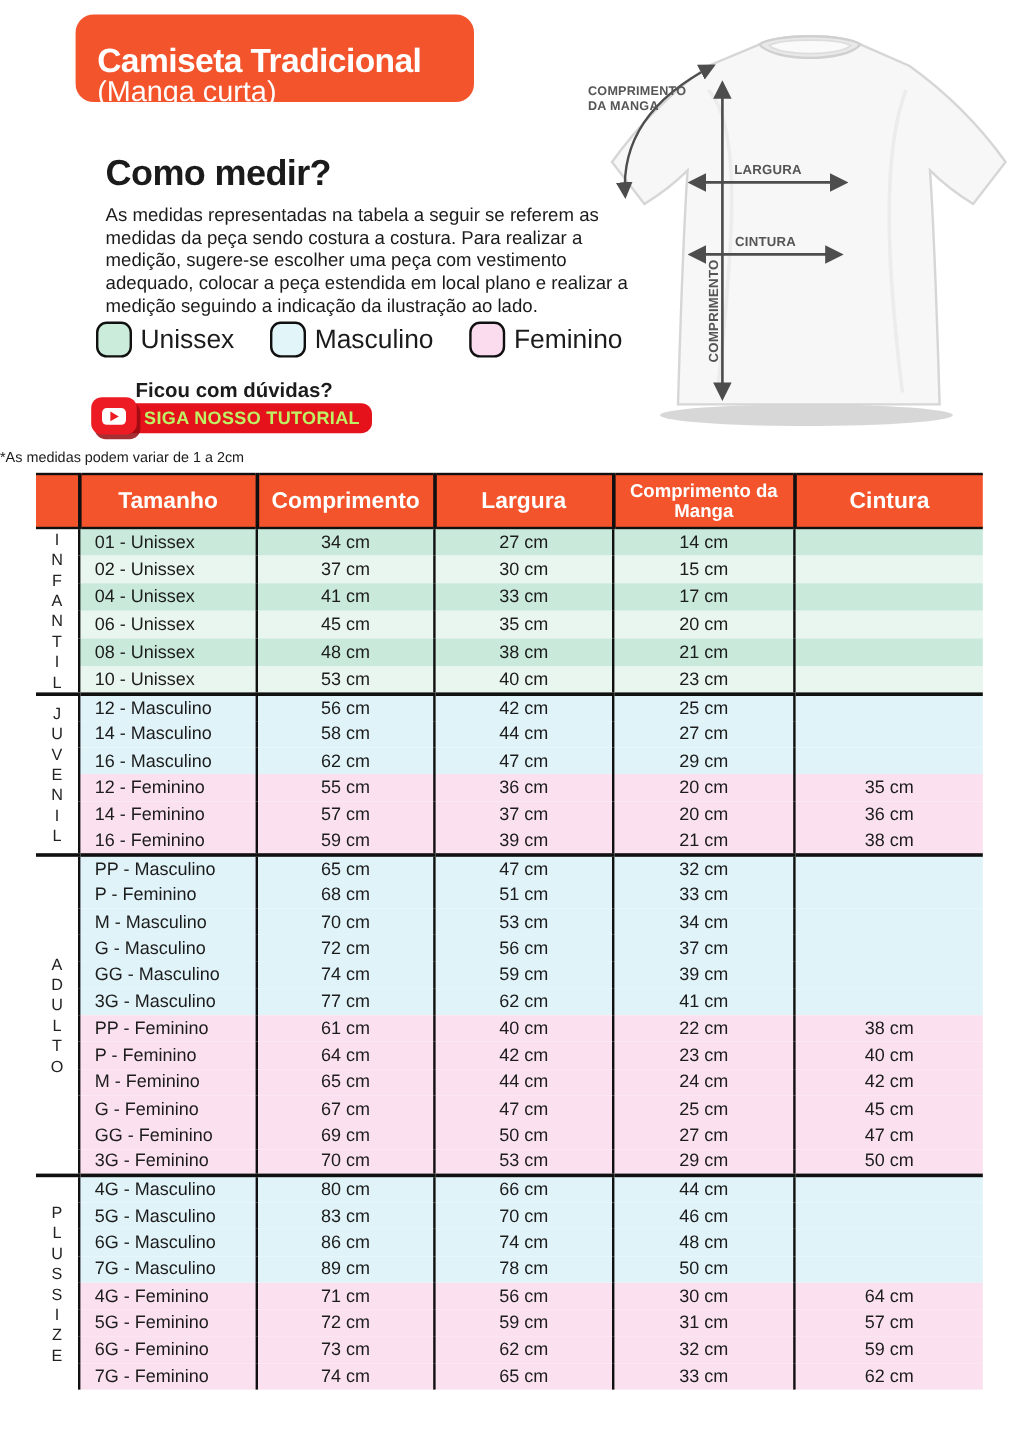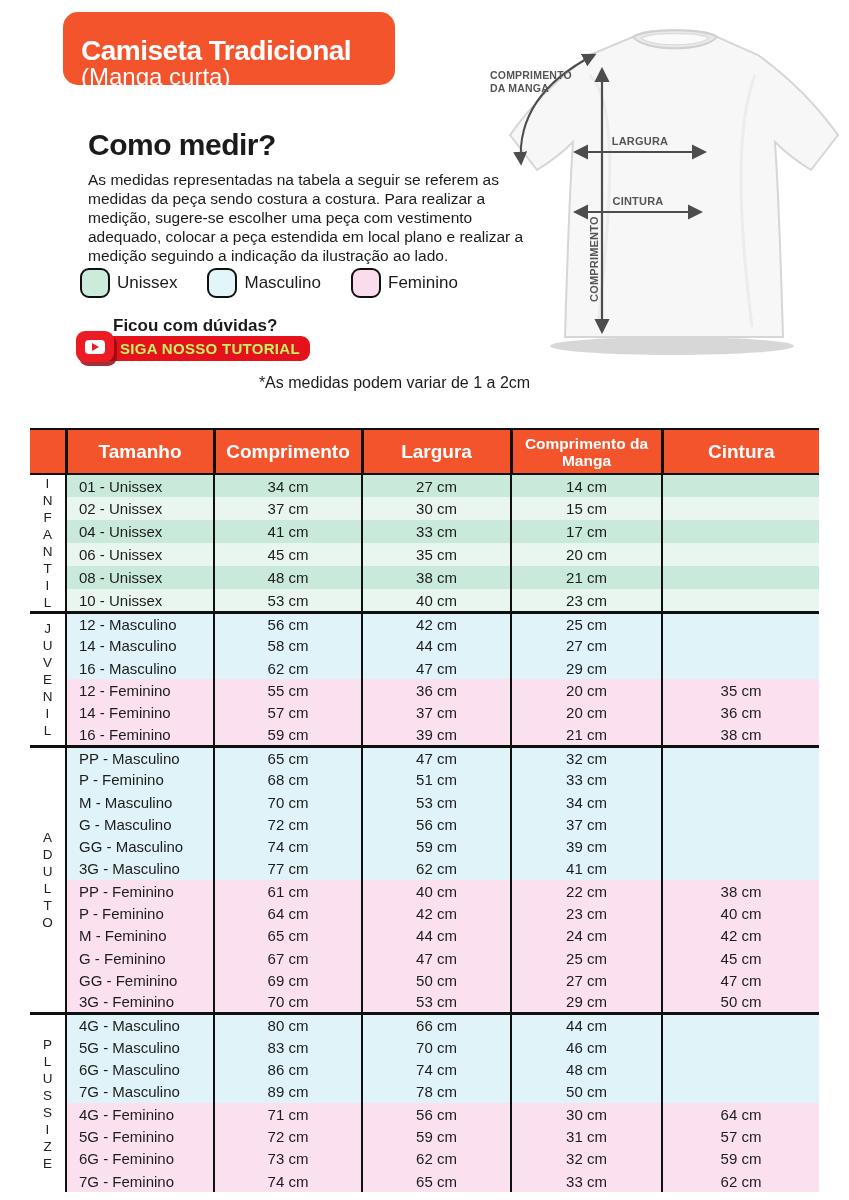--- a/index.html
+++ b/index.html
@@ -16,47 +16,47 @@
   .badge h1{margin:2px 0 0 0;font-size:28px;line-height:30px;font-weight:bold;letter-spacing:-0.5px;}
   .badge .sub{font-size:24px;line-height:21px;font-weight:400;}
   
   .howto{position:absolute;left:88px;top:128px;width:460px;}
   .howto h2{margin:0 0 8px 0;font-size:30px;font-weight:bold;letter-spacing:-0.5px;}
   .howto p{margin:0;font-size:15.5px;line-height:19px;}
   
   .legend{position:absolute;left:80px;top:268px;display:flex;align-items:center;gap:30px;}
   .legend-item{display:flex;align-items:center;gap:7px;}
   .swatch{width:30px;height:30px;border:2.5px solid #101010;border-radius:9px;box-sizing:border-box;}
-  .legend-label{font-size:17px;}
+  .legend-label{font-size:22px;}
   
   .help-q{position:absolute;left:113px;top:316px;font-size:17px;font-weight:bold;}
   .tutorial-pill{
     position:absolute;left:88px;top:336px;width:222px;height:25px;
     background:var(--tutorial-red);border-radius:9px;color:#bef264;
     font-size:15px;font-weight:bold;letter-spacing:0.3px;
     display:flex;align-items:center;justify-content:center;padding-left:22px;box-sizing:border-box;
     cursor:pointer;
   }
   .yt-icon{
     position:absolute;left:76px;top:331px;width:38px;height:31px;
     background:var(--yt-red);border-radius:9px;
     box-shadow:3px 4px 0 rgba(150,10,15,0.85);
     display:flex;align-items:center;justify-content:center;
   }
   .yt-tube{width:20px;height:14px;background:#fff;border-radius:4px;display:flex;align-items:center;justify-content:center;}
   .yt-play{width:0;height:0;border-left:7px solid var(--yt-red);border-top:4.5px solid transparent;border-bottom:4.5px solid transparent;}
   
-  .note{position:absolute;left:0;top:374px;width:789px;text-align:center;font-size:16px;font-weight:500;}
+  .note{position:absolute;left:0;top:374px;width:789px;font-size:12px;font-weight:500;}
   
   .shirt{position:absolute;left:470px;top:15px;}
   .dim-label{font-weight:bold;fill:#555;font-size:11px;letter-spacing:0.2px;}
   .dim-label-sm{font-weight:bold;fill:#555;font-size:10.5px;letter-spacing:0.2px;}
   
   table.size{
-    position:absolute;left:30px;top:428px;width:789px;
+    position:absolute;left:30px;top:394px;width:789px;
     border-collapse:collapse;table-layout:fixed;
   }
   table.size thead th{
     background:var(--accent-orange);color:#fff;font-weight:bold;font-size:19px;
     height:43px;border-top:2px solid #101010;border-bottom:2.5px solid #101010;
     border-left:3px solid #101010;padding:0;line-height:20px;
   }
   table.size thead th:first-child{border-left:none;}
   table.size thead th.h-sleeve{font-size:15.5px;line-height:17px;}
   table.size td{

